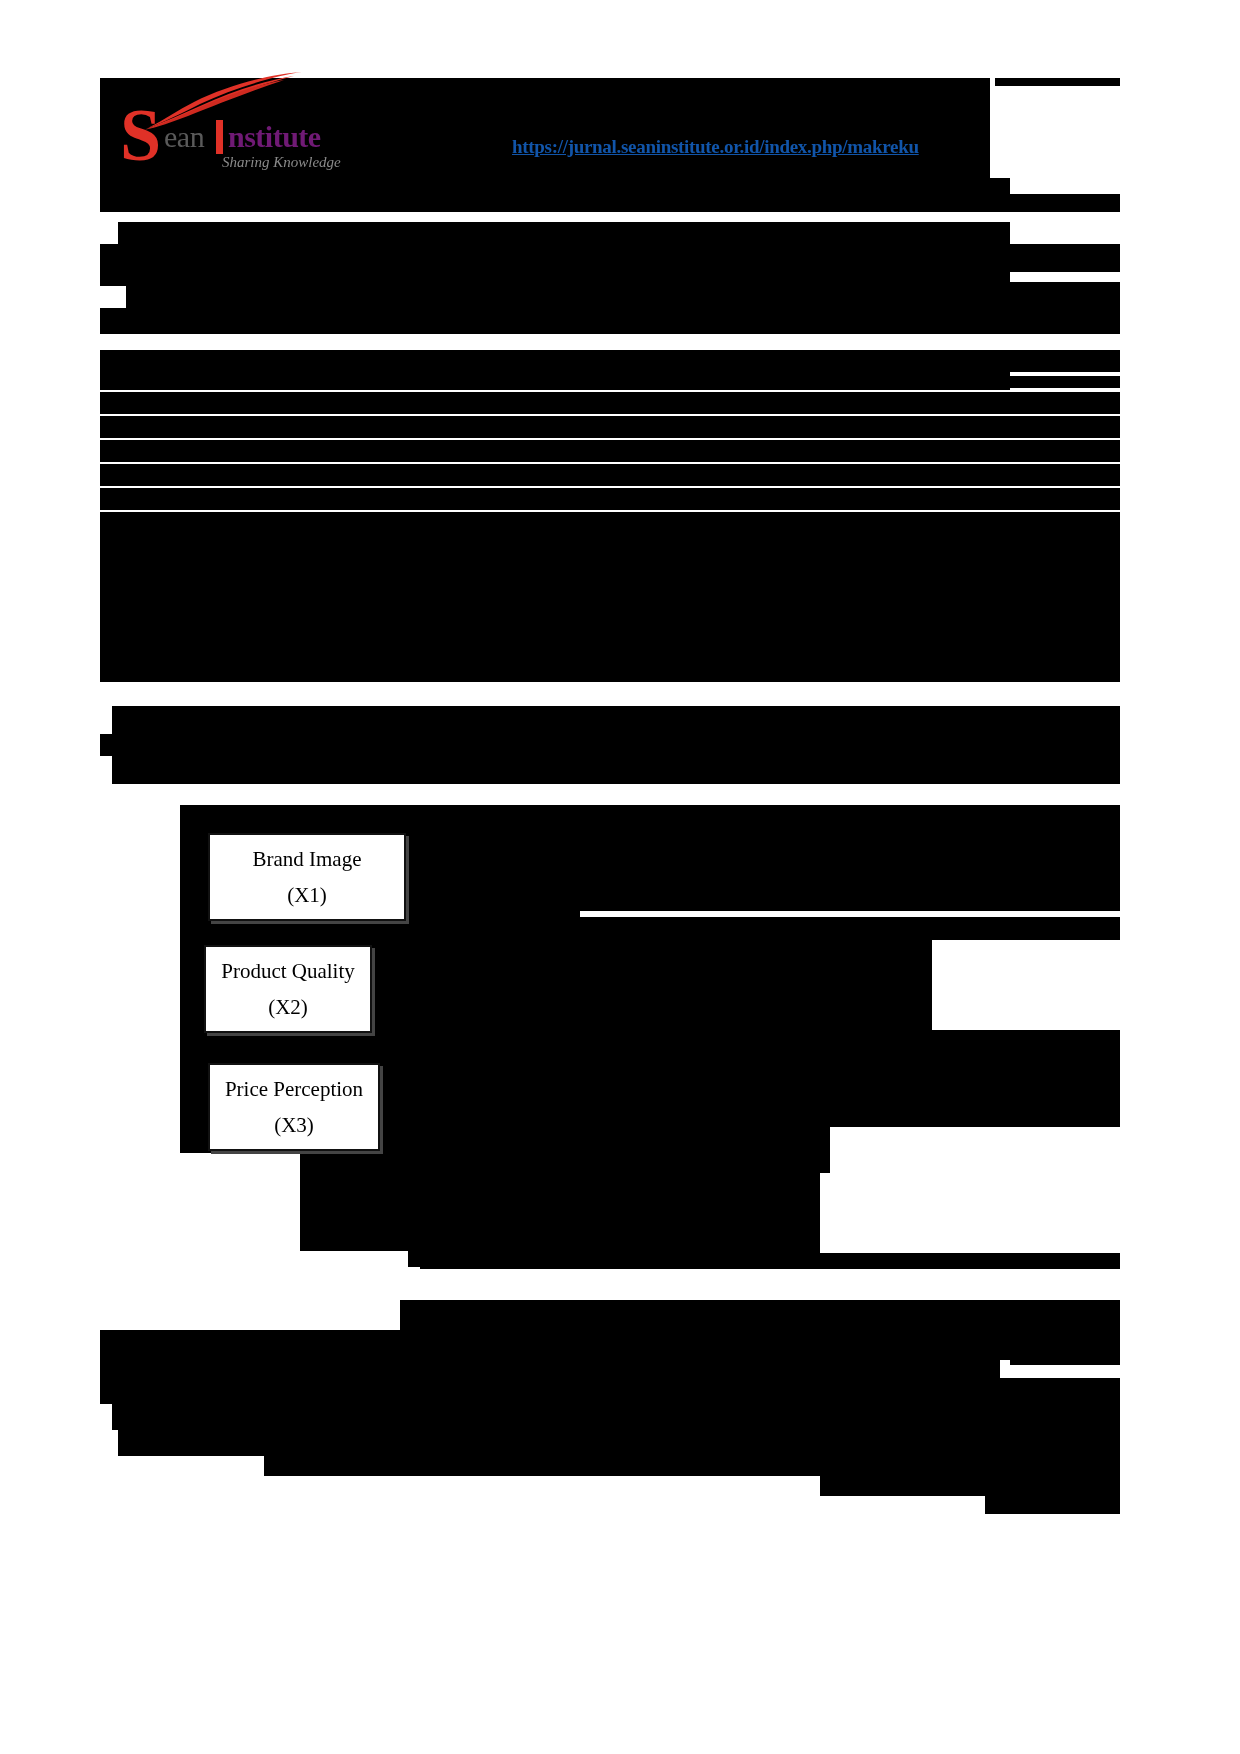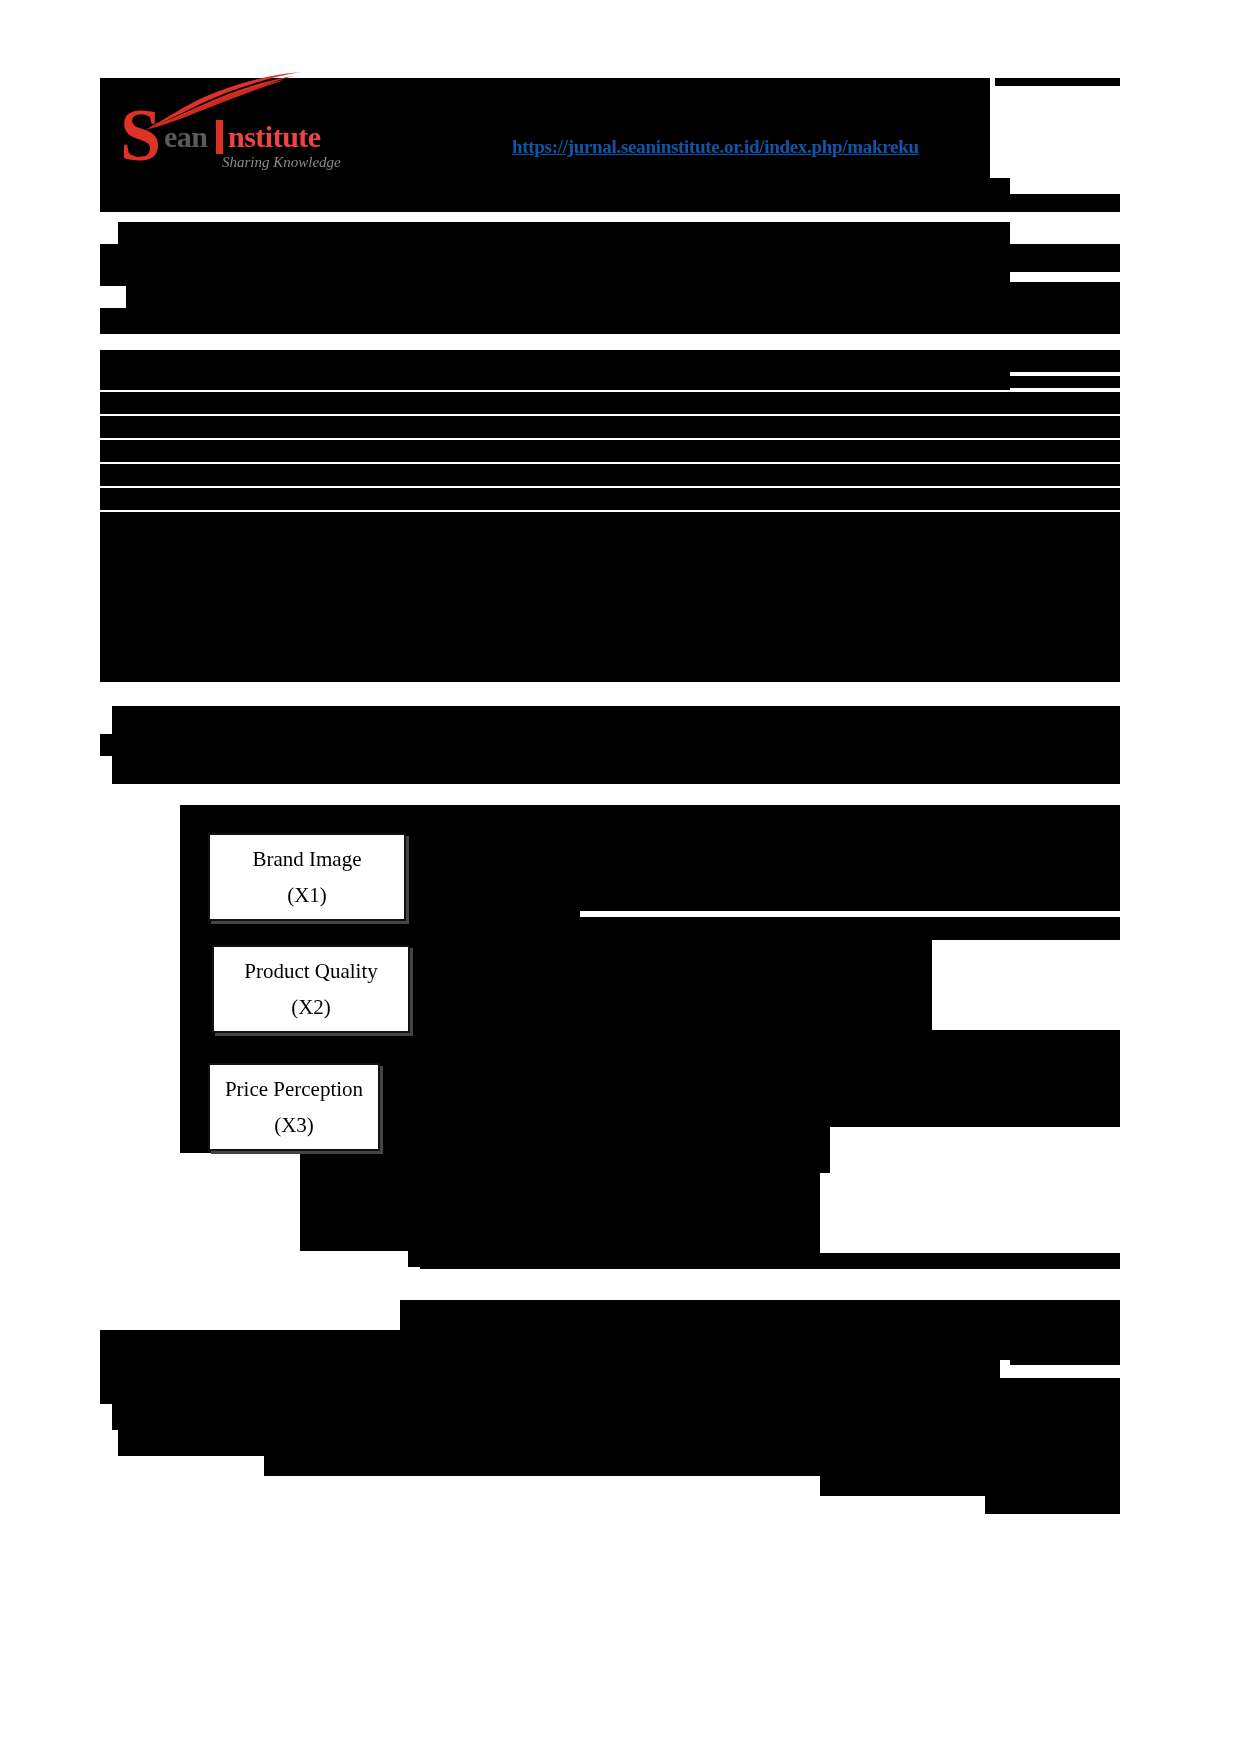--- a/index.html
+++ b/index.html
@@ -48,41 +48,41 @@
     font-weight: bold;
     color: #e03127;
     line-height: 1;
   }
   #logo-word1 {
     position: absolute;
     left: 52px;
     top: 50px;
     font-family: "Liberation Serif", serif;
     font-size: 30px;
-    font-weight: bold;
+    font-weight: normal;
     color: #5a5a5a;
     letter-spacing: -0.5px;
     text-align: center;
   }
   #logo-bar {
     position: absolute;
     left: 104px;
     top: 50px;
     width: 7px;
     height: 34px;
     background: #e03127;
   }
   #logo-word2 {
     position: absolute;
     left: 116px;
     top: 50px;
     font-family: "Liberation Serif", serif;
     font-size: 30px;
     font-weight: bold;
-    color: #ef4444;
+    color: #701a75;
     letter-spacing: -0.5px;
   }
   #logo-tagline {
     position: absolute;
     left: 110px;
     top: 84px;
     font-family: "Liberation Serif", serif;
     font-size: 15px;
     font-style: italic;
     color: #8a8a8a;
@@ -124,21 +124,21 @@
     font-family: "Liberation Serif", serif;
     font-size: 21px;
     color: #000000;
     line-height: 1.05;
     box-sizing: border-box;
   }
   .fw-box .fw-label { display: block; }
   .fw-box .fw-code  { display: block; margin-top: 14px; }
 
   #fw-x1 { left: 28px;  top: 28px;  width: 198px; height: 88px; }
-  #fw-x2 { left: 32px;  top: 140px; width: 198px; height: 88px; }
+  #fw-x2 { left: 24px;  top: 140px; width: 168px; height: 88px; }
   #fw-x3 { left: 28px;  top: 258px; width: 172px; height: 88px; }
   #fw-y  { left: 518px; top: 135px; width: 230px; height: 88px; }
 
   .fw-white-gap {
     position: absolute;
     background: #ffffff;
   }
 </style>
 </head>
 <body>

